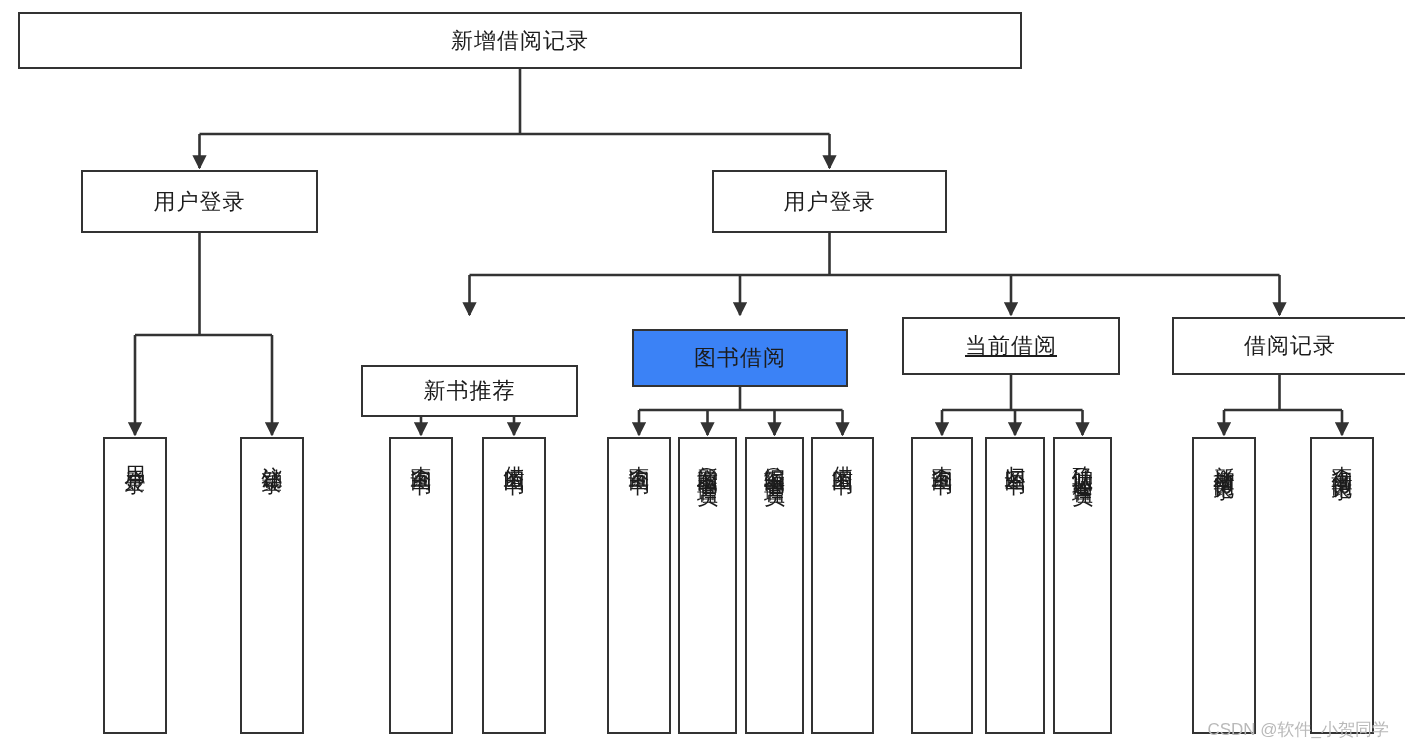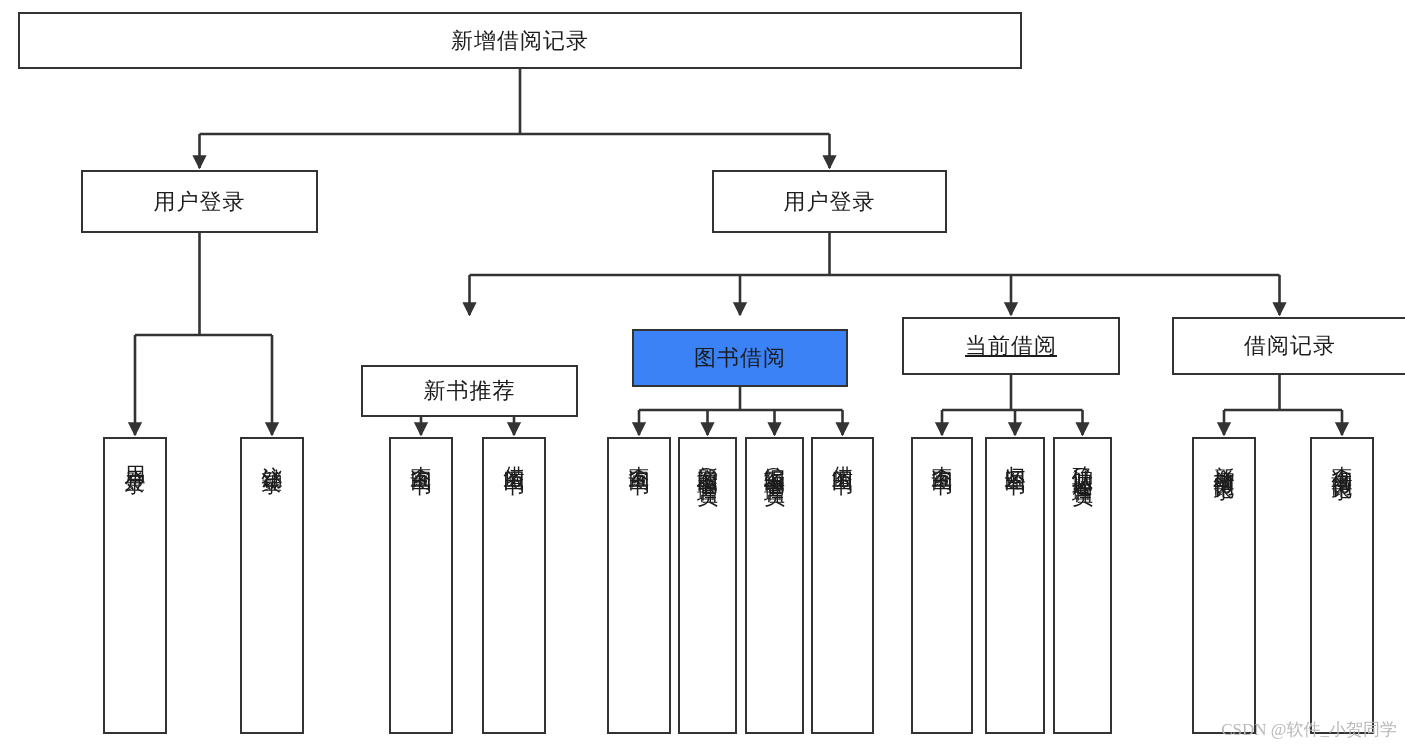--- a/index.html
+++ b/index.html
@@ -54,27 +54,27 @@
   }
   .node.vertical .node-label {
     writing-mode: vertical-rl;
     text-orientation: upright;
     font-size: 21px;
     letter-spacing: 3px;
     line-height: 1.15;
   }
   .watermark {
     position: absolute;
-    right: 8px;
+    right: 16px;
     bottom: 6px;
     font-size: 17px;
     color: #b9b9b9;
     white-space: nowrap;
     z-index: 5;
-    font-family: Liberation Serif, serif;
+    font-family: Liberation Sans, sans-serif;
   }
 </style>
 </head>
 <body>
 
 <div id="canvas">
   <svg id="edges" viewBox="0 0 1405 747" xmlns="http://www.w3.org/2000/svg">
     <defs>
       <marker id="arrow" viewBox="0 0 10 10" refX="9" refY="5" markerWidth="5.5" markerHeight="5.5" orient="auto-start-reverse">
         <path d="M 0 0 L 10 5 L 0 10 z" fill="#333333"></path>

